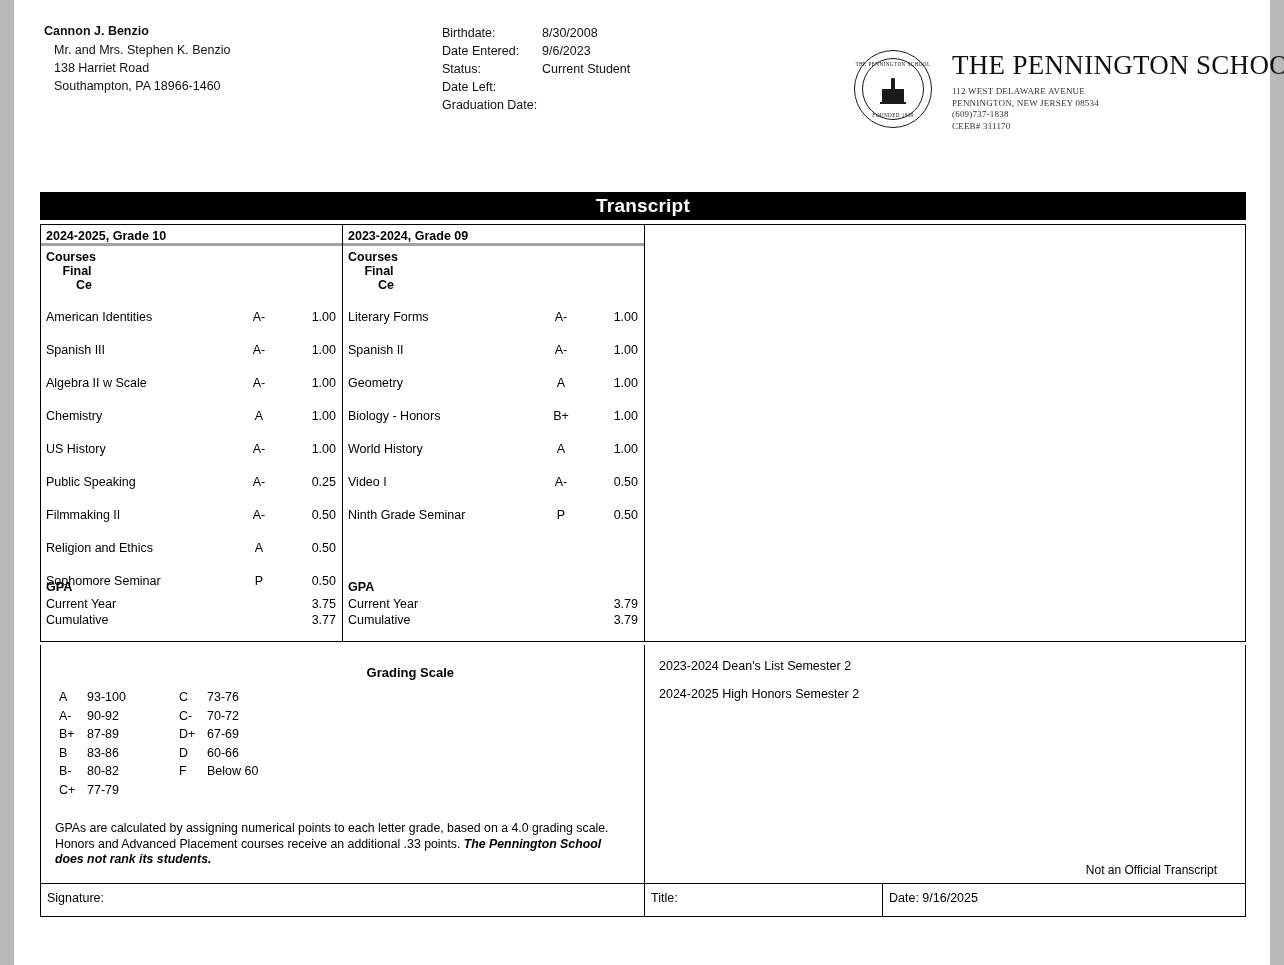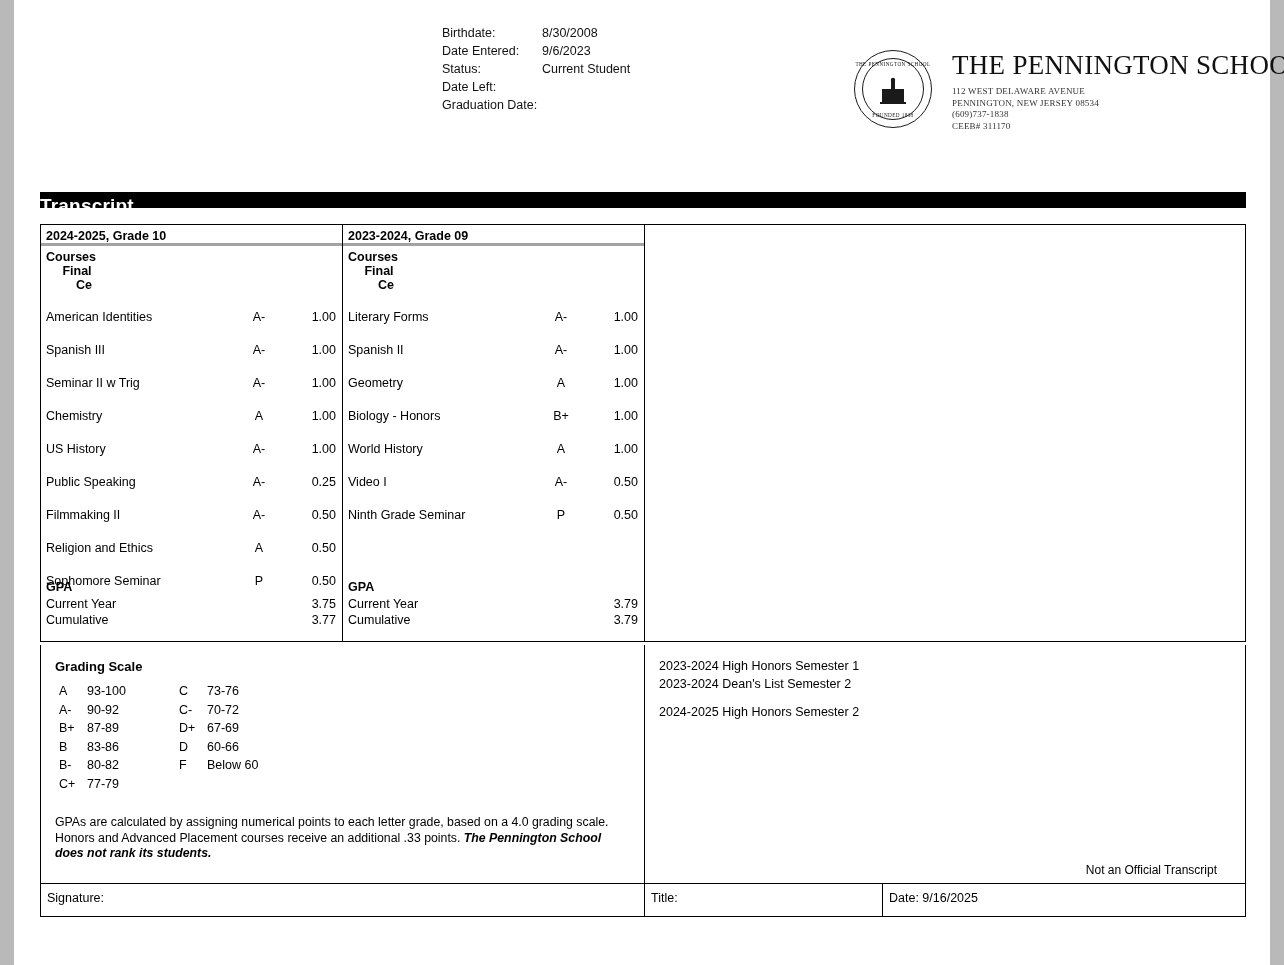--- a/index.html
+++ b/index.html
@@ -118,24 +118,24 @@
     color: #333;
     margin-top: 5px;
     letter-spacing: 0.2px;
   }
 
   
   .title-bar {
     position: absolute;
     left: 26px; top: 192px;
     width: 1206px;
-    height: 16px;
+    height: 28px;
     background: #000000;
     color: #ffffff;
-    text-align: left;
+    text-align: center;
     font-size: 19px;
     font-weight: bold;
     line-height: 28px;
     letter-spacing: 0.2px;
   }
 
   
   .main-box {
     position: absolute;
     left: 26px; top: 224px;
@@ -209,24 +209,24 @@
     border-right: 1px solid #000;
     padding: 6px 10px 0 14px;
   }
   .lower-right {
     position: absolute;
     left: 604px; top: 0;
     right: 0; height: 100%;
     padding: 12px 12px 0 14px;
   }
   .grading-title {
-    text-align: left;
+    text-align: right;
     font-weight: bold;
     font-size: 13px;
-    margin: 8px 0 8px 0;
+    margin: 14px 0 8px 0;
     padding-right: 180px;
   }
   .scale-grid {
     display: grid;
     grid-template-columns: 28px 92px 28px 110px;
     font-size: 12.5px;
     line-height: 18.5px;
     padding-left: 4px;
   }
   .scale-cell { white-space: nowrap; }
@@ -269,20 +269,26 @@
 </head>
 <body>
 
 <div class="page">
   <div class="gutter-left"></div>
   <div class="gutter-right"></div>
 
   <div class="sheet">
 
     <div class="header">
+      <div class="student-block">
+        <div class="student-name">Cannon J. Benzio</div>
+        <div class="student-line">Mr. and Mrs. Stephen K. Benzio</div>
+        <div class="student-line">138 Harriet Road</div>
+        <div class="student-line">Southampton, PA 18966-1460</div>
+      </div>
 
       <div class="meta-block">
         <div class="meta-row">
           <span class="meta-label">Birthdate:</span>
           <span class="meta-value">8/30/2008</span>
         </div>
         <div class="meta-row">
           <span class="meta-label">Date Entered:</span>
           <span class="meta-value">9/6/2023</span>
         </div>
@@ -342,21 +348,21 @@
             <span class="c-name">American Identities</span>
             <span class="c-final">A-</span>
             <span class="c-ce">1.00</span>
           </div>
           <div class="course-row">
             <span class="c-name">Spanish III</span>
             <span class="c-final">A-</span>
             <span class="c-ce">1.00</span>
           </div>
           <div class="course-row">
-            <span class="c-name">Seminar II w Trig</span>
+            <span class="c-name">Algebra II w Scale</span>
             <span class="c-final">A-</span>
             <span class="c-ce">1.00</span>
           </div>
           <div class="course-row">
             <span class="c-name">Chemistry</span>
             <span class="c-final">A</span>
             <span class="c-ce">1.00</span>
           </div>
           <div class="course-row">
             <span class="c-name">US History</span>
@@ -495,21 +501,20 @@
           <div class="scale-cell"></div>
         </div>
 
         <div class="gpa-note">
           <span>GPAs are calculated by assigning numerical points to each letter grade, based on a 4.0 grading scale. Honors and Advanced Placement courses receive an additional .33 points. </span><b>The Pennington School does not rank its students.</b>
         </div>
       </div>
 
       <div class="lower-right">
         <div class="honors-list">
-          <div>2023-2024 High Honors Semester 1</div>
           <div>2023-2024 Dean's List Semester 2</div>
         </div>
         <div class="honors-gap"></div>
         <div class="honors-list">
           <div>2024-2025 High Honors Semester 2</div>
         </div>
         <div class="not-official">Not an Official Transcript</div>
       </div>
     </div>
 

